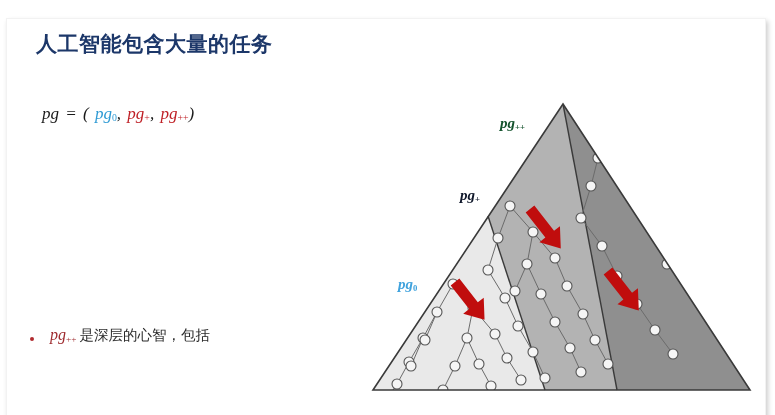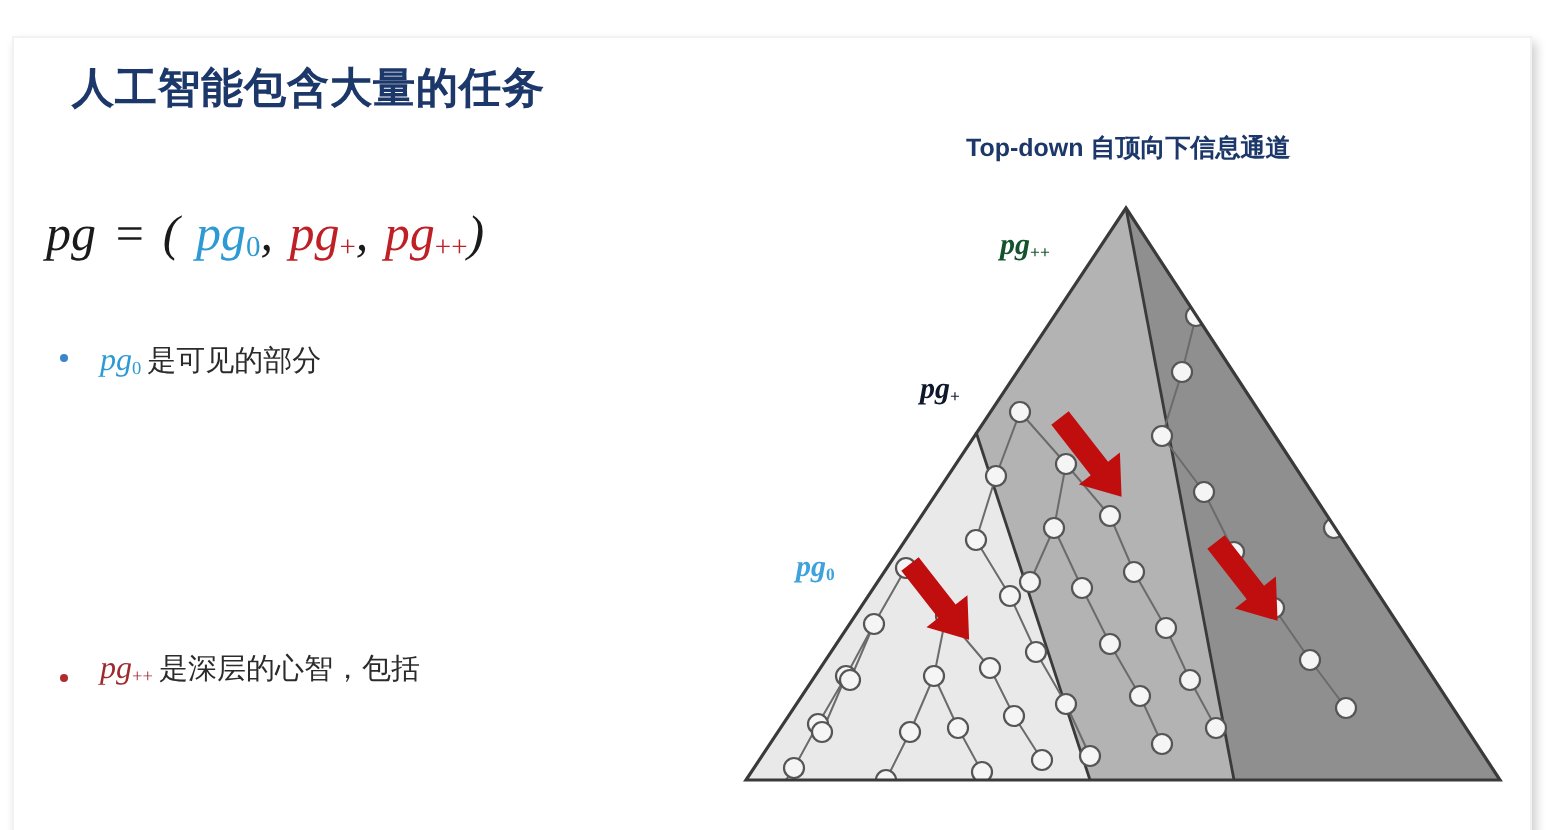--- a/index.html
+++ b/index.html
@@ -43,25 +43,25 @@
     top: 14px;
     font-size: 21px;
     font-weight: bold;
     color: #1c3769;
     letter-spacing: 0.5px;
     white-space: nowrap;
   }
 
   #formula {
     position: absolute;
-    left: 23px;
+    left: 42px;
     top: 88px;
     font-family: "Liberation Serif", serif;
     font-style: italic;
-    font-size: 25px;
+    font-size: 17px;
     color: #1a1a1a;
     white-space: nowrap;
   }
   #formula .sp { letter-spacing: 2px; }
 
   .mathblue { color: #2e9ad4; }
   .mathred  { color: #bf2026; }
   .mathdark { color: #9e2a2e; }
 
   sub {
@@ -145,38 +145,29 @@
 
 <div id="slide">
   <div id="slide-frame"></div>
 
   <div id="title">人工智能包含大量的任务</div>
 
   <div id="formula">
     <span>pg</span><span class="sp">&nbsp;</span><span>=</span><span class="sp">&nbsp;</span><span>(</span><span class="sp">&nbsp;</span><span class="mathblue"><span>pg</span><sub>0</sub></span><span>,</span><span class="sp">&nbsp;</span><span class="mathred"><span>pg</span><sub>+</sub></span><span>,</span><span class="sp">&nbsp;</span><span class="mathred"><span>pg</span><sub>++</sub></span><span>)</span>
   </div>
 
-  <div class="bullet-row" id="b1">
-    <span class="dot blue"></span>
-    <span class="btext">
-      <span class="math mathblue"><span>pg</span><sub>0</sub></span><span>是可见的部分</span>
-    </span>
-  </div>
 
 
   <div class="bullet-row" id="b3">
     <span class="dot red"></span>
     <span class="btext">
       <span class="math mathdark"><span>pg</span><sub>++</sub></span><span>是深层的心智，包括</span>
     </span>
   </div>
 
-  <div id="diagram-caption">
-    <span>Top-down</span><span> 自顶向下信息通道</span>
-  </div>
 
   <svg id="pyramid" viewBox="0 0 415 320">
     <defs>
       <clipPath id="triclip">
         <polygon points="208,18 395,304 18,304"></polygon>
       </clipPath>
 
       <clipPath id="clip-pg0">
         <polygon points="208,18 395,304 18,304"></polygon>
       </clipPath>

